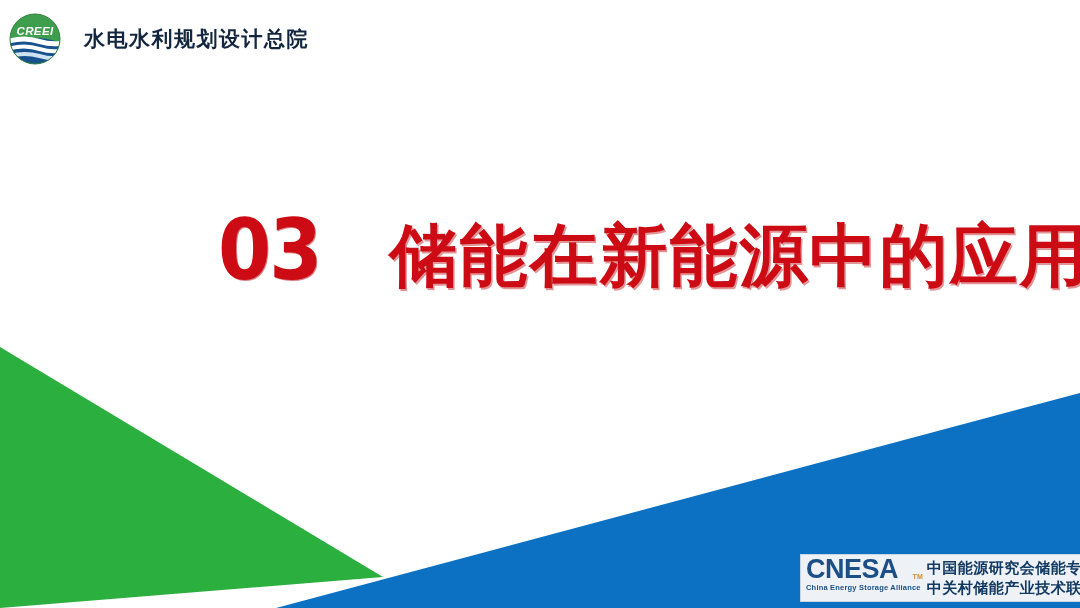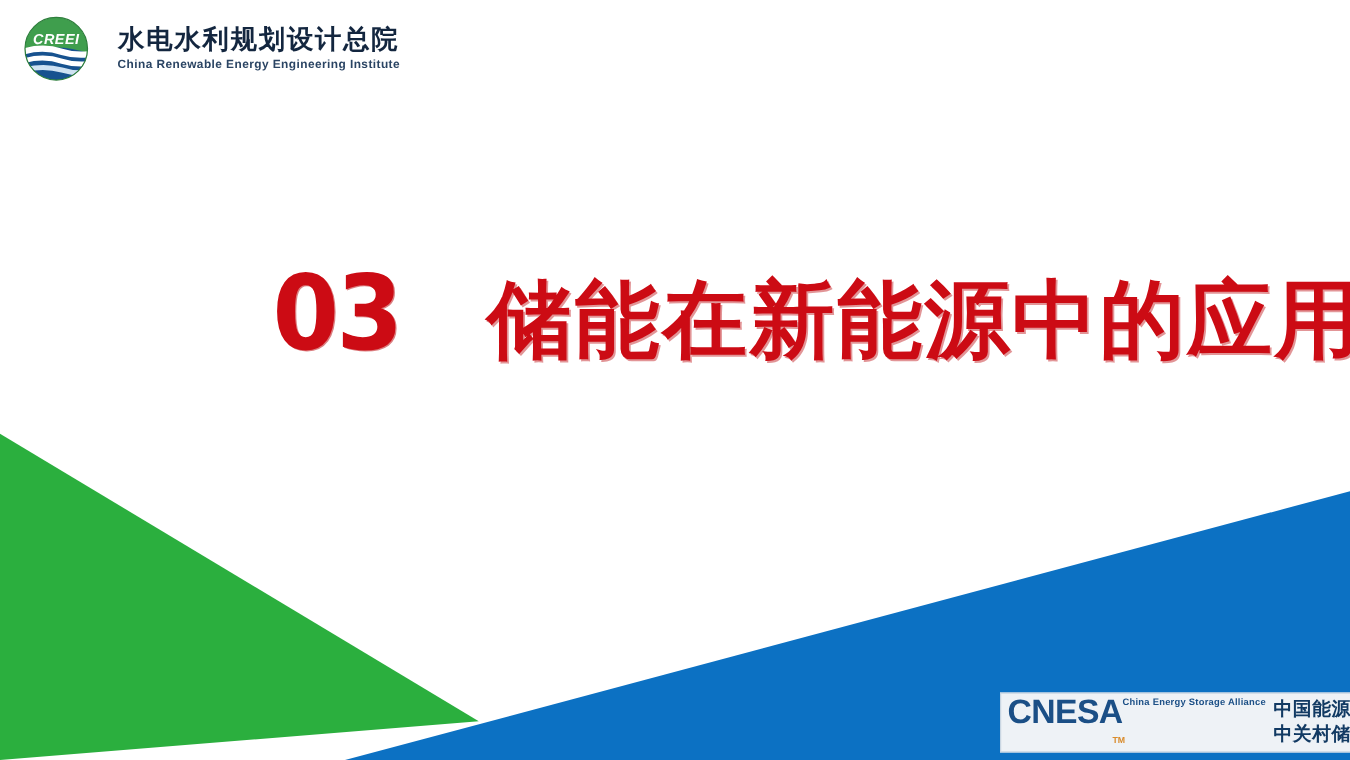--- a/index.html
+++ b/index.html
@@ -24,26 +24,25 @@
     left: 0;
     top: 0;
     width: 1080px;
     height: 608px;
     z-index: 0;
   }
 
   
   .brand {
     position: absolute;
-    left: 16px;
+    left: 6px;
     top: 10px;
     display: flex;
     align-items: center;
     z-index: 3;
-    text-align: center;
   }
   .brand-mark {
     width: 58px;
     height: 58px;
     flex: 0 0 58px;
     position: relative;
   }
   .brand-text {
     margin-left: 20px;
     display: flex;
@@ -108,21 +107,21 @@
     display: flex;
     align-items: stretch;
     background: #eef2f6;
     border: 1px solid #c9d6e2;
     padding: 2px 3px 2px 5px;
     box-sizing: border-box;
     z-index: 4;
   }
   .wm-left {
     display: flex;
-    flex-direction: row;
+    flex-direction: column;
     padding-right: 4px;
   }
   .wm-cnesa {
     position: relative;
     font-size: 27px;
     font-weight: bold;
     color: #1b4f86;
     line-height: 0.95;
     letter-spacing: -0.5px;
     white-space: nowrap;
@@ -184,21 +183,20 @@
           <path d="M-4,31 Q16,23 34,29 Q46,33 62,30 L62,35 Q46,38 33,34 Q16,28 -4,36 Z" fill="#ffffff"></path>
           <path d="M-4,39 Q16,31 34,37 Q46,41 62,38 L62,42 Q46,45 33,41 Q16,35 -4,43 Z" fill="#ffffff"></path>
           <path d="M-4,46 Q16,39 34,44 Q46,48 62,45 L62,49 Q46,52 33,48 Q16,43 -4,50 Z" fill="#cfe2f2"></path>
         </g>
         <circle cx="29" cy="29" r="25" fill="none" stroke="#2f7f3d" stroke-width="1"></circle>
         <text x="29" y="25" text-anchor="middle" font-family="Liberation Sans, sans-serif" font-size="11.5" font-weight="bold" font-style="italic" fill="#ffffff" letter-spacing="0.4">CREEI</text>
       </svg>
     </div>
     <div class="brand-text">
       <div class="brand-cn">水电水利规划设计总院</div>
-      <div class="brand-en">China Renewable Energy Engineering Institute</div>
     </div>
   </div>
 
   <div class="title-row">
     <div class="title-number">03</div>
     <div class="title-text">储能在新能源中的应用</div>
   </div>
 
   <div class="watermark">
     <div class="wm-left">

